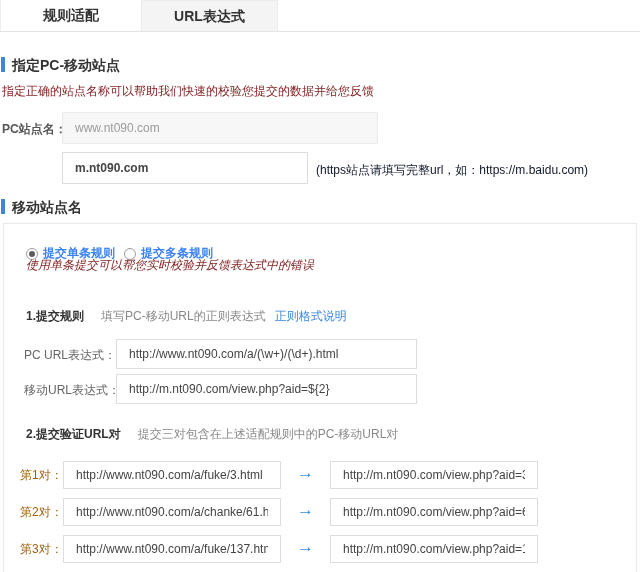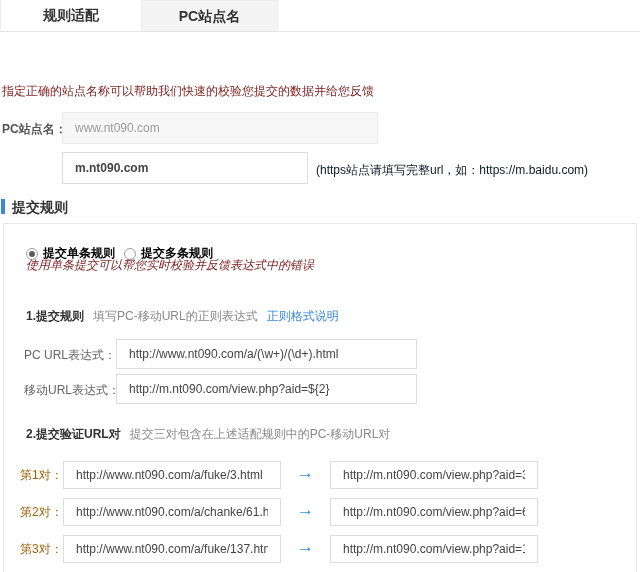--- a/index.html
+++ b/index.html
@@ -42,52 +42,55 @@
   .panel { position: absolute; top: 223px; left: 3px; width: 634px; height: 360px;
            border: 1px solid #e9e9e9; background: #fff; }
 
   
   .radio-item { position: absolute; top: 21px; display: flex; align-items: center;
                 cursor: pointer; }
   .radio-circle { width: 12px; height: 12px; border: 1px solid #9d9d9d; border-radius: 50%;
                   background: #fefefe; margin-right: 5px; position: relative; flex: none; }
   .radio-circle.checked::after { content: ""; position: absolute; left: 2px; top: 2px;
                   width: 6px; height: 6px; border-radius: 50%; background: #5c5c5c; }
-  .radio-label { font-weight: bold; color: #000000; }
+  .radio-label { font-weight: bold; color: #3b82f6; }
 
   .step-title { font-weight: bold; color: #333; white-space: nowrap; }
-  .step-sub { font-weight: normal; color: #888; margin-left: 9px; }
+  .step-sub { font-weight: normal; color: #888; margin-left: 17px; }
   .link { color: #3a87dd; text-decoration: none; cursor: pointer; margin-left: 9px; font-weight: normal; }
 
   .expr-label { position: absolute; left: 20px; color: #666; white-space: nowrap; }
   .pair-label { position: absolute; left: 16px; color: #a16207; white-space: nowrap; }
   .arrow { position: absolute; color: #2b8ce3; font-size: 17px; font-weight: bold;
            line-height: 1; }
 </style>
 </head>
 <body>
 
 <div class="page">
 
   <div class="tabbar">
     <div class="tab tab-active">规则适配</div>
-    <div class="tab tab-inactive">PC站点名</div>
+    <div class="tab tab-inactive">URL表达式</div>
   </div>
 
+  <div class="sec-title" style="top:57px;">
+    <span class="sec-bar" style="background: rgb(58, 135, 221);"></span><span>指定PC-移动站点</span>
+  </div>
 
   <div class="abs gray-text" style="top:83px;left:2px;">指定正确的站点名称可以帮助我们快速的校验您提交的数据并给您反馈</div>
 
   <div class="abs field-label" style="top:121px;left:2px;">PC站点名：</div>
   <input type="text" class="input-disabled" readonly="" style="top: 112px; left: 62px; width: 316px; height: 32px;" value="www.nt090.com">
 
   <input type="text" style="top: 152px; left: 62px; width: 246px; height: 32px; font-weight: bold;" value="m.nt090.com">
   <div class="abs" style="top:162px;left:316px;color:#0f172a;white-space:nowrap;">(https站点请填写完整url，如：https://m.baidu.com)</div>
 
   <div class="sec-title" style="top:199px;">
-    <span class="sec-bar" style="background: rgb(58, 135, 221);"></span><span>提交规则</span>
+    <span class="sec-bar" style="background: rgb(58, 135, 221);"></span><span>移动站点名</span>
   </div>
 
   <div class="panel">
 
     <div class="radio-item" style="left:22px;">
       <span class="radio-circle checked"></span>
       <span class="radio-label">提交单条规则</span>
     </div>
     <div class="radio-item" style="left:120px;">
       <span class="radio-circle"></span>

